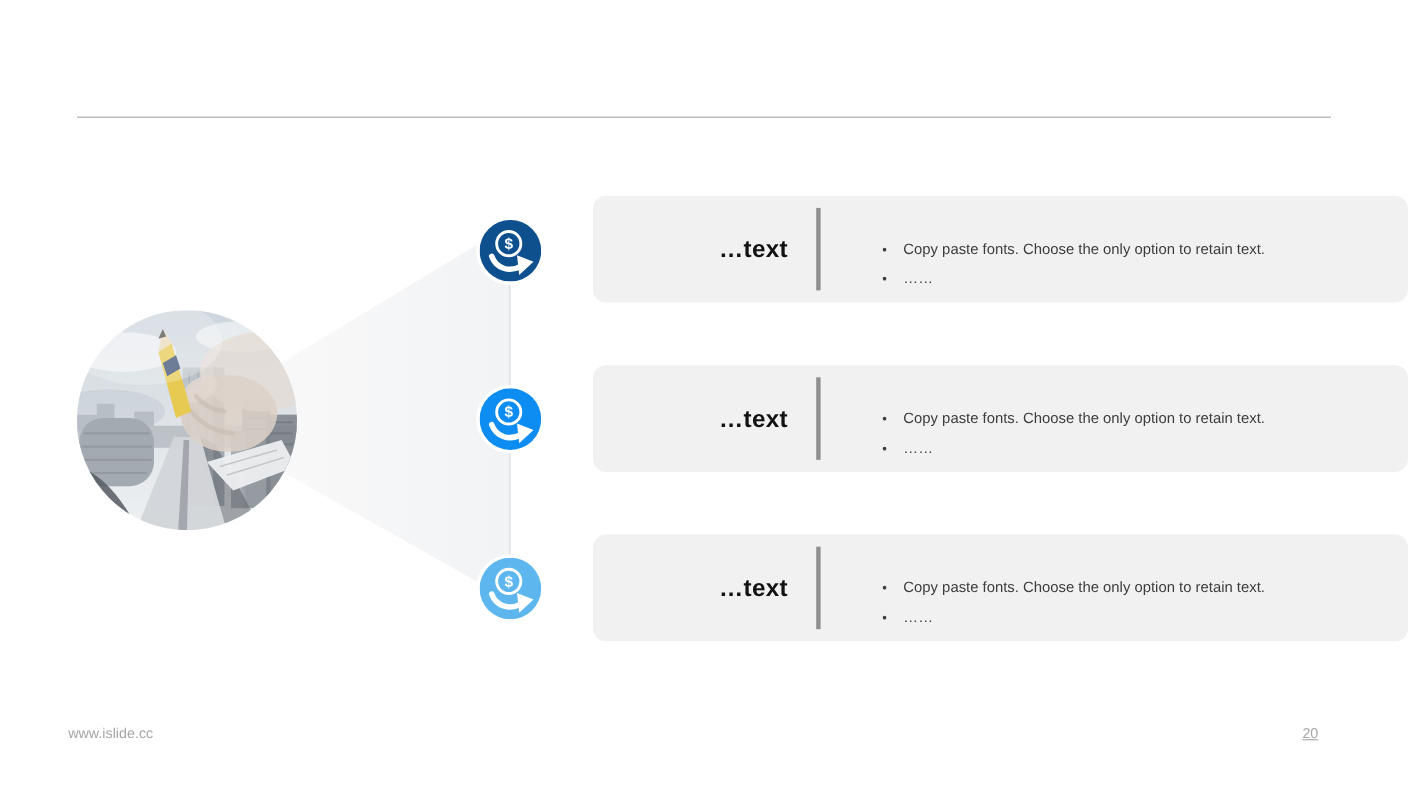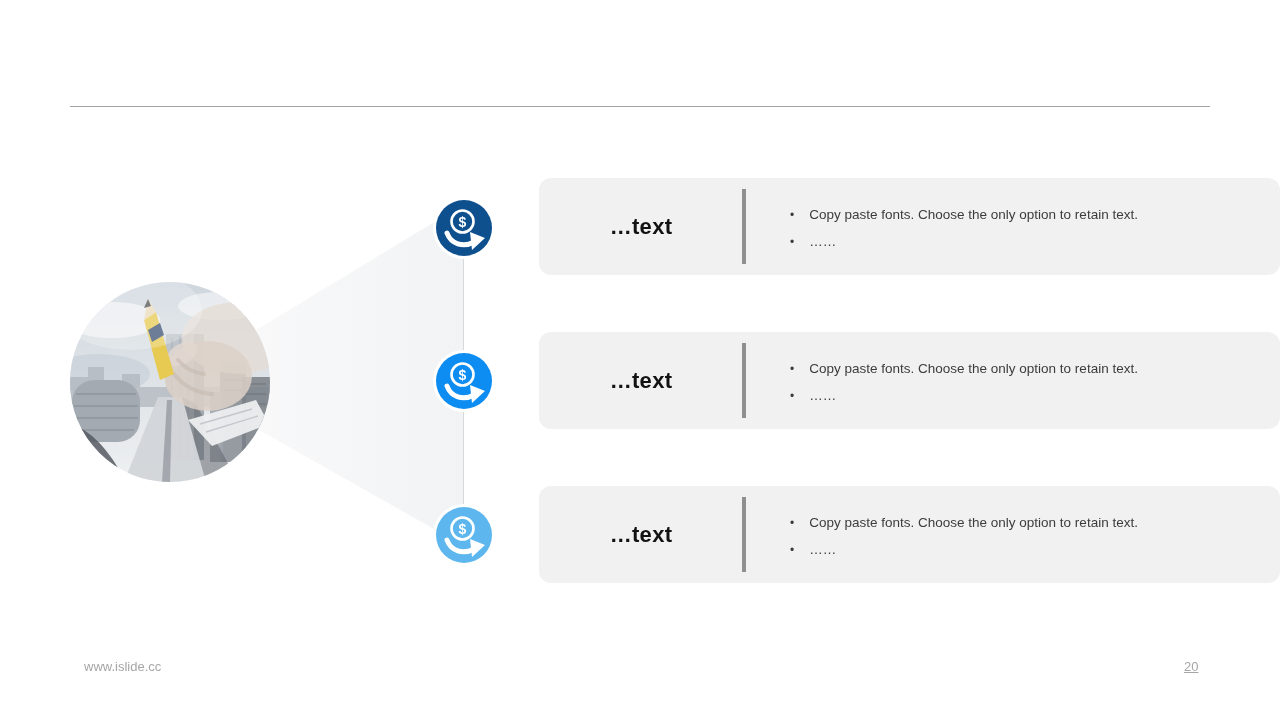--- a/index.html
+++ b/index.html
@@ -26,36 +26,36 @@
   .icon-badge{position:absolute;left:433px;width:56px;height:56px;border:3px solid #ffffff;border-radius:50%;z-index:3;background:#fff;}
   .icon-badge svg{display:block;width:56px;height:56px;}
   .badge-1{top:197px;} .badge-2{top:350px;} .badge-3{top:504px;}
 
   
   .card{position:absolute;left:539px;width:741px;height:97px;background:#f1f1f2;border-radius:12px;z-index:1;}
   .card-1{top:178px;} .card-2{top:332px;} .card-3{top:486px;}
   .card-title{
     position:absolute;left:0;top:0;width:204px;height:100%;
     display:flex;align-items:center;justify-content:center;
-    font-size:22px;font-weight:bold;color:#121212;letter-spacing:.3px;
+    font-size:22px;font-weight:bold;color:#121212;letter-spacing:.3px;padding-left:44px;
   }
   .card-divider{position:absolute;left:203px;top:11px;width:4px;height:75px;background:#8f8f8f;}
   .card-bullets{
     position:absolute;left:251px;top:52%;transform:translateY(-50%);
-    margin:0;padding:0;list-style:none;
+    margin:12px;padding:0;list-style:none;
   }
   .card-bullets li{
     display:flex;align-items:flex-start;
     font-size:13.5px;color:#3c3c3c;line-height:16px;margin:0 0 11px 0;
   }
   .card-bullets li:last-child{margin-bottom:0;}
   .card-bullets li::before{content:"\2022";font-size:12px;line-height:16px;margin-right:15px;color:#3c3c3c;}
 
   
-  .footer-url{position:absolute;left:84px;top:659px;font-size:13px;color:#a6a6a6;}
+  .footer-url{position:absolute;left:62px;top:659px;font-size:13px;color:#a6a6a6;}
   .page-number{position:absolute;left:1184px;top:659px;font-size:13px;color:#a6a6a6;text-decoration:underline;}
 </style>
 </head>
 <body>
 
 <div class="slide">
 
   <div class="top-rule"></div>
 
   <svg class="fan-svg" viewBox="0 0 1280 720">

